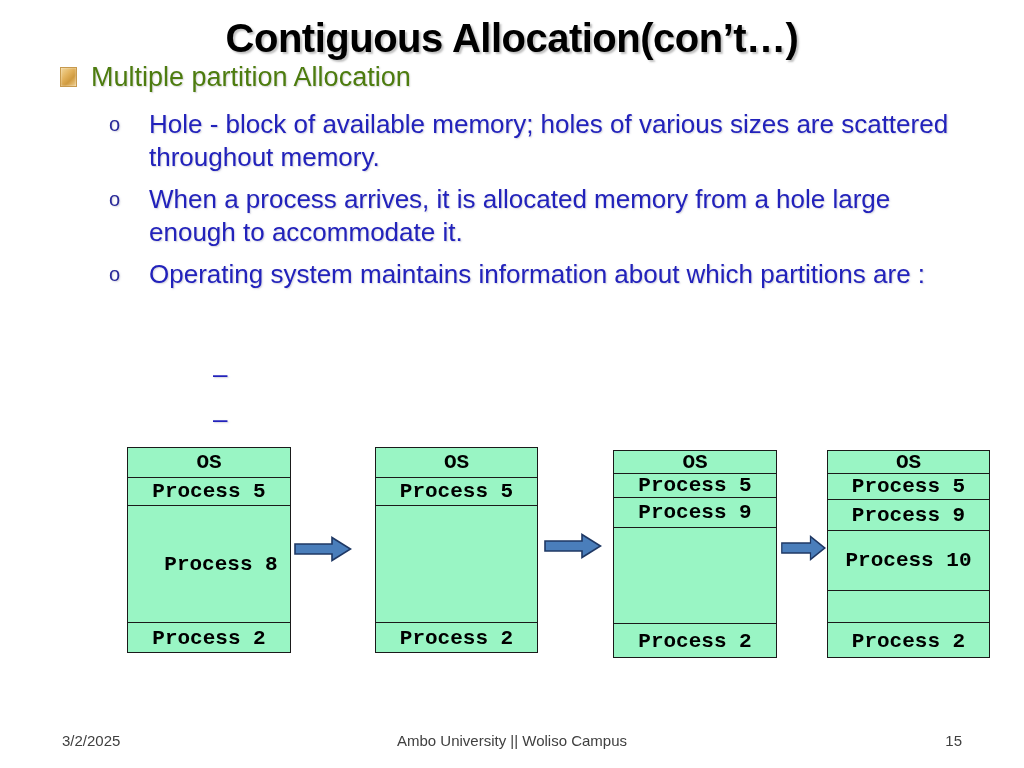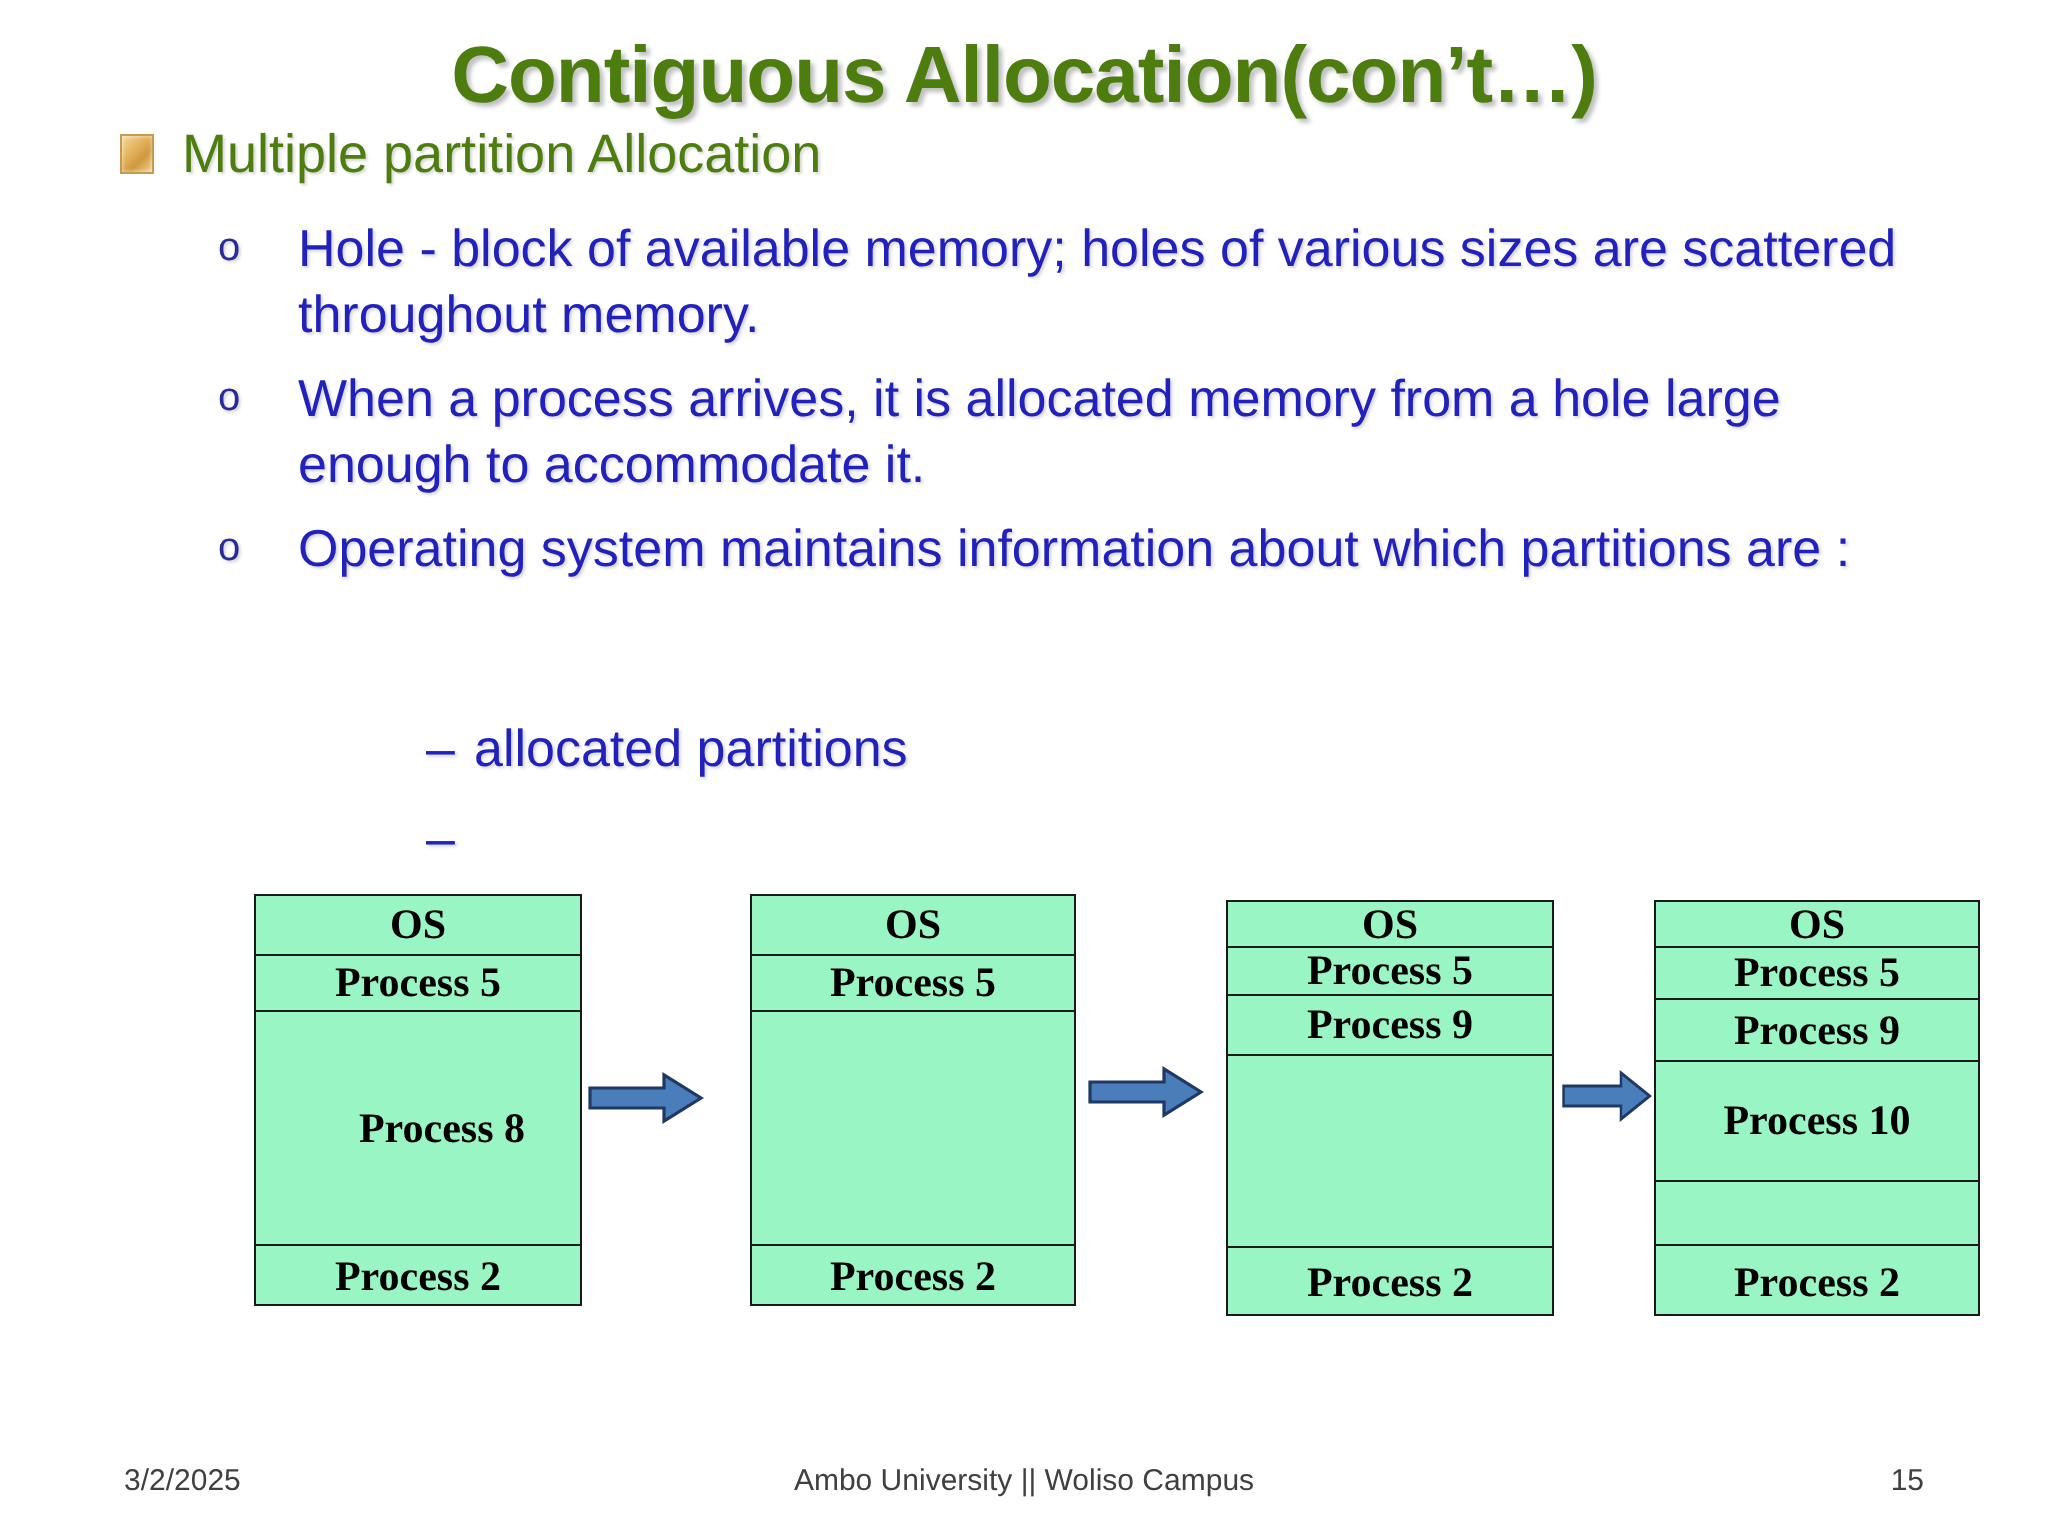--- a/index.html
+++ b/index.html
@@ -20,21 +20,21 @@
   .slide-title {
     position: absolute;
     left: 0;
     top: 16px;
     width: 1024px;
     text-align: center;
     font-family: "Liberation Sans", sans-serif;
     font-weight: bold;
     font-size: 40px;
     line-height: 44px;
-    color: #4d7c0f;
+    color: #000000;
     letter-spacing: -0.5px;
     text-shadow: 2px 2px 2px rgba(140,140,140,0.55);
     white-space: nowrap;
   }
 
   
   .lvl1-row {
     position: absolute;
     left: 60px;
     top: 62px;
@@ -117,21 +117,21 @@
     position: absolute;
     border: 1.5px solid #1a1a1a;
     background: #99f5c4;
     box-sizing: border-box;
     pointer-events: auto;
   }
   .mem-cell {
     position: relative;
     border-bottom: 1.5px solid #1a1a1a;
     box-sizing: border-box;
-    font-family: Liberation Serif, serif;
+    font-family: Liberation Mono, monospace;
     font-weight: bold;
     color: #000000;
     text-align: center;
     overflow: visible;
     display: flex;
     align-items: center;
     justify-content: center;
   }
   .mem-cell:last-child { border-bottom: none; }
   .mem-cell span {
@@ -186,21 +186,20 @@
   <div class="lvl2-row">
     <div class="lvl2-marker">o</div>
     <div class="lvl2-body">Operating system maintains information about which partitions are :</div>
   </div>
 
 </div>
 
 <div class="lvl3" style="top:352px;">
   <div class="lvl3-row">
     <div class="lvl3-marker">–</div>
-    <div>allocated partitions</div>
   </div>
   <div class="lvl3-row">
     <div class="lvl3-marker">–</div>
   </div>
 </div>
 
 <div id="memory-diagram">
     <div class="mem-col" style="left: 127px; top: 447px; width: 164px; height: 206px; background: rgb(153, 245, 196); border-color: rgb(26, 26, 26);">
       <div class="mem-cell" style="height: 30px; font-size: 21px; border-bottom-color: rgb(26, 26, 26);">
         <span>OS</span>

